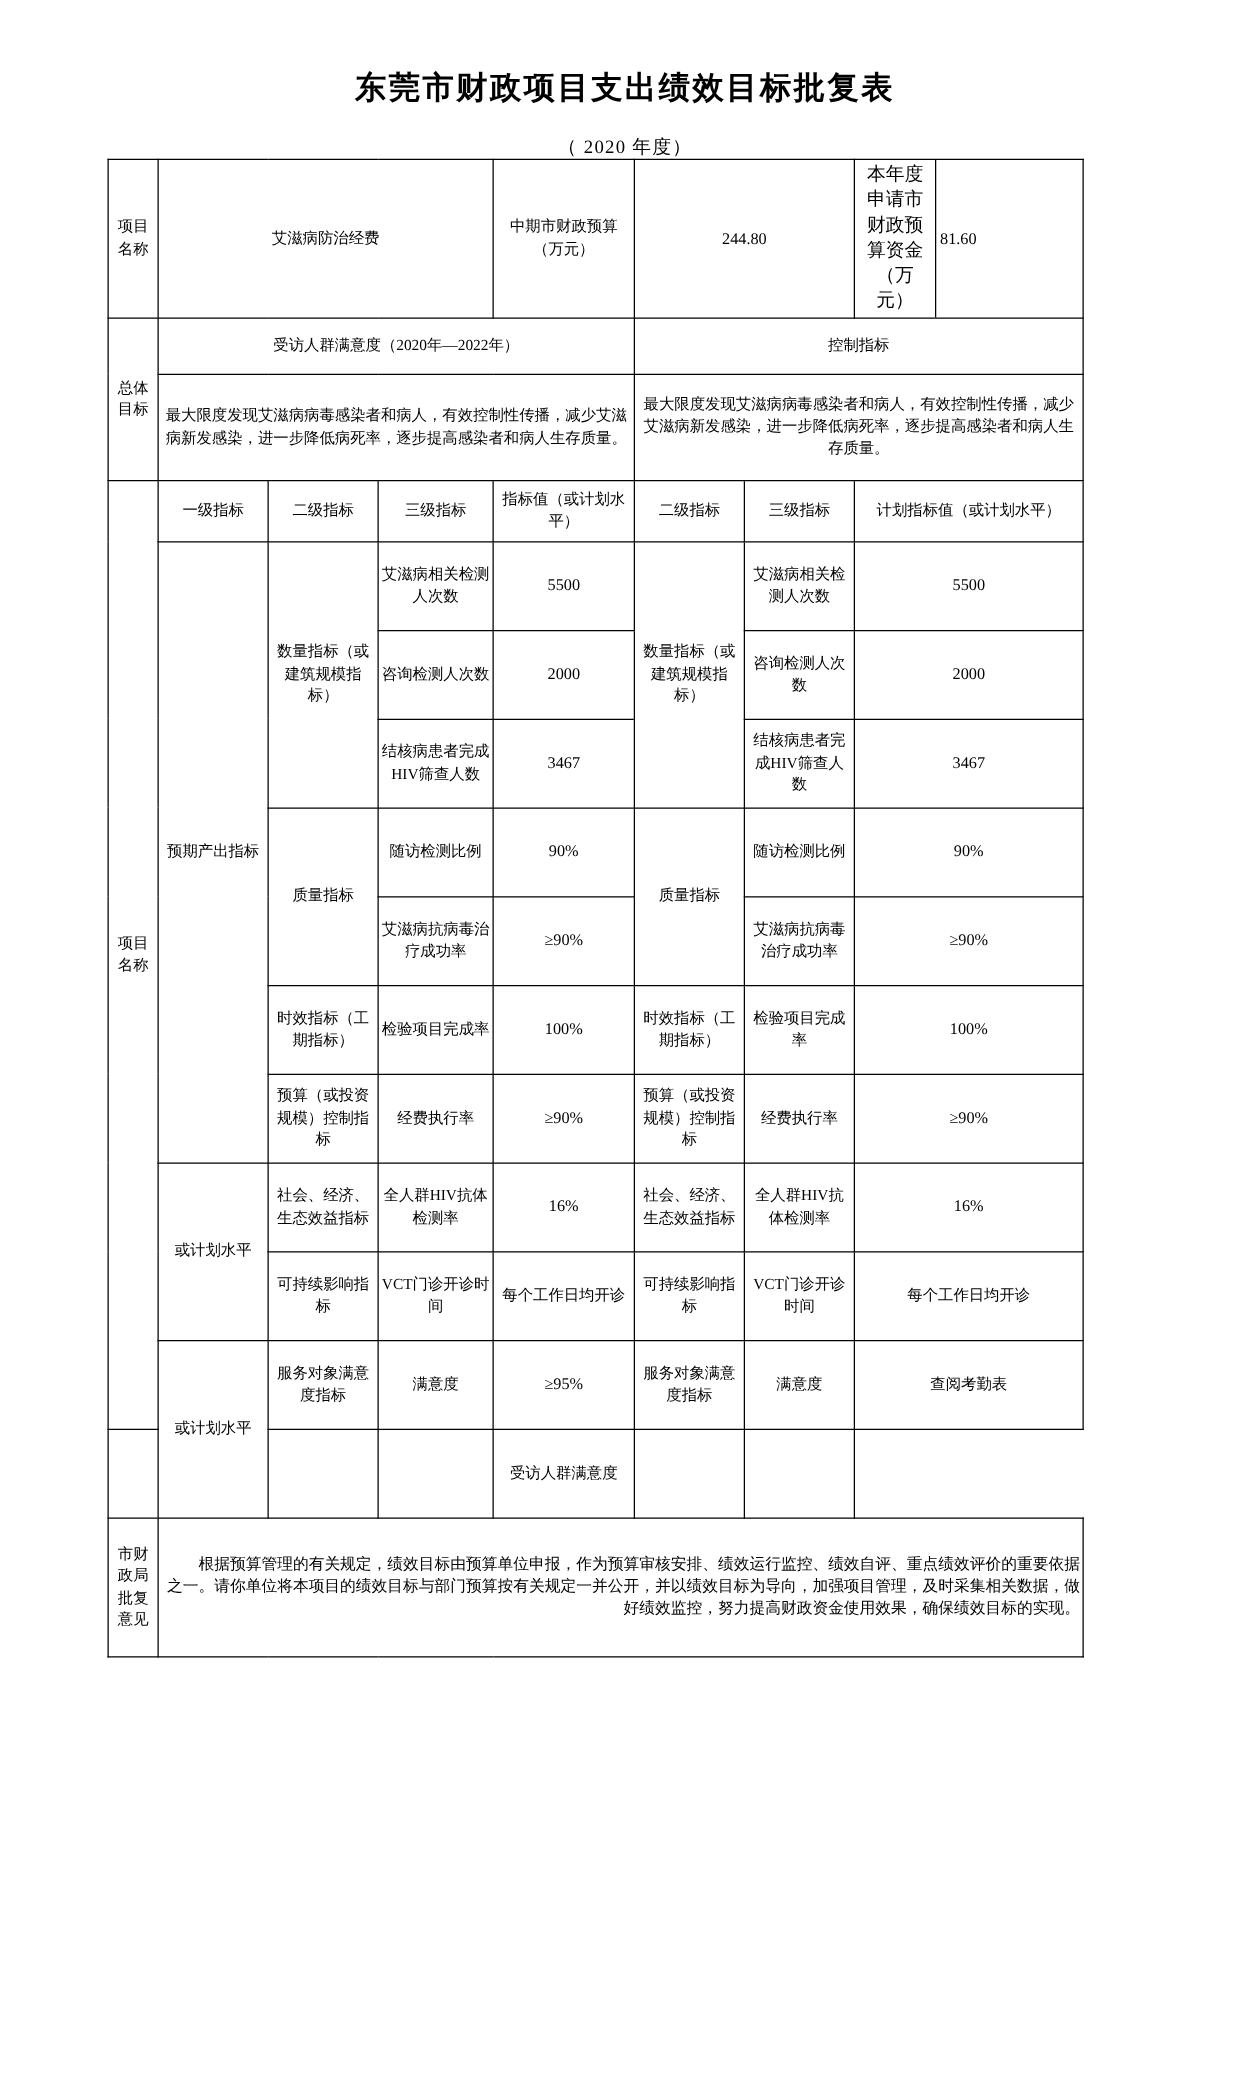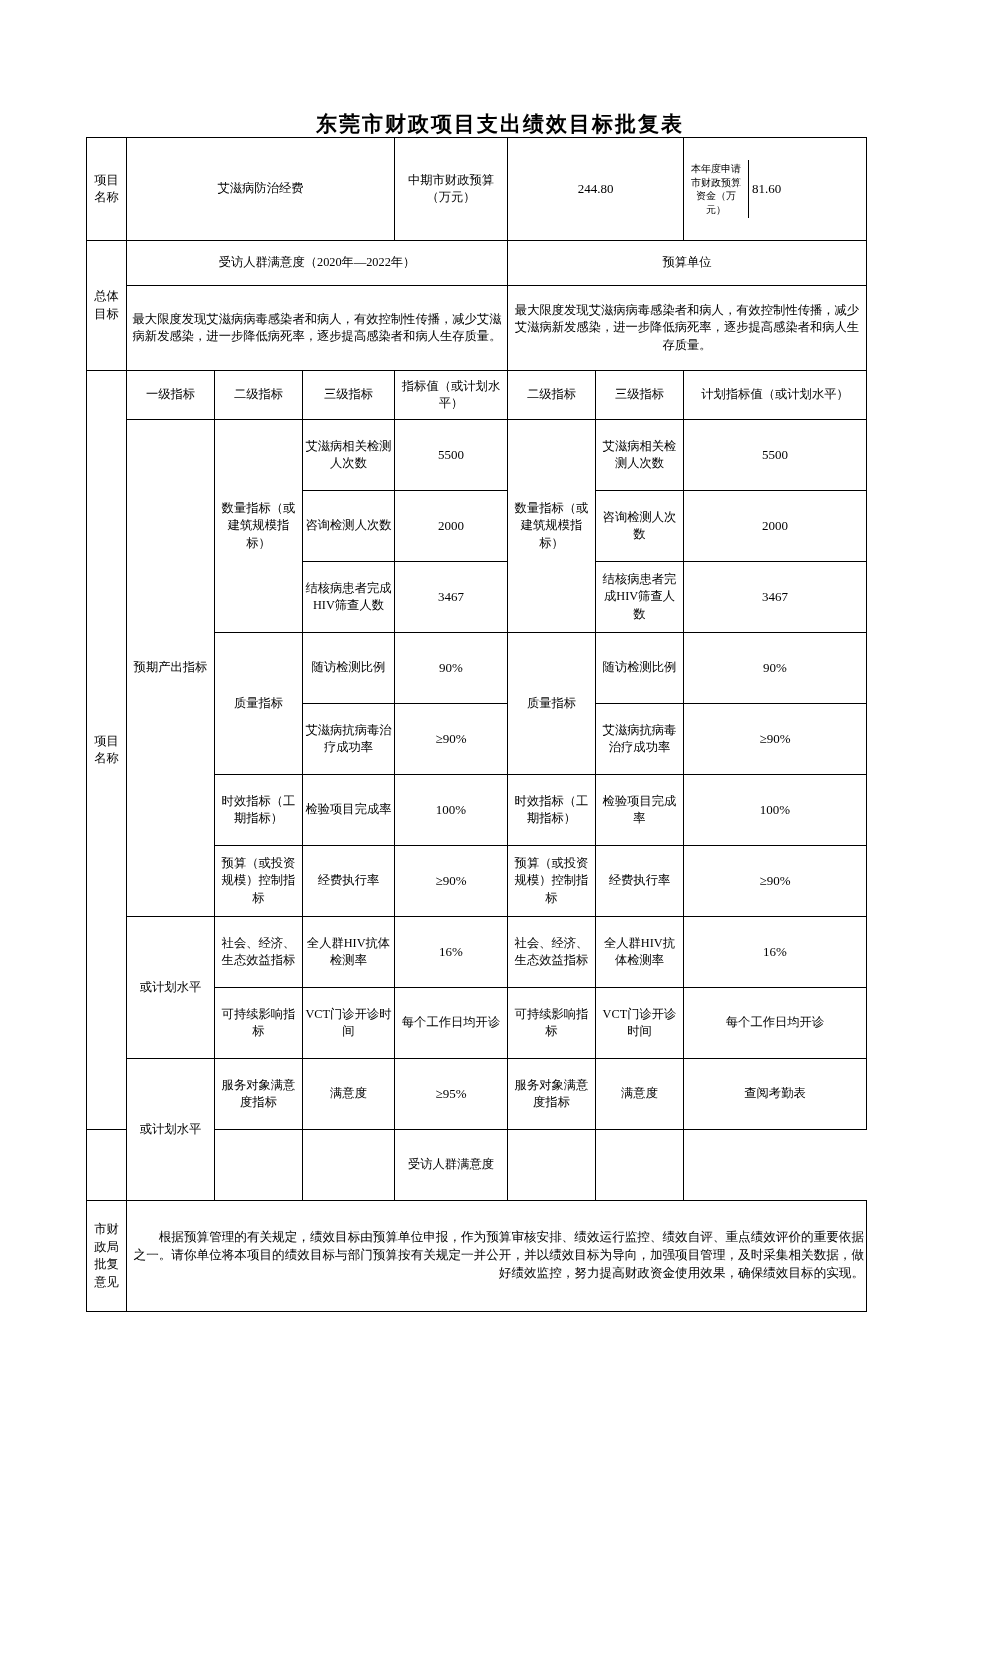--- a/index.html
+++ b/index.html
@@ -16,25 +16,25 @@
   }
   .page {
     position: relative;
     width: 1000px;
     height: 1671px;
     box-sizing: border-box;
     padding: 0;
   }
   .doc-title {
     text-align: center;
-    font-size: 21px;
+    font-size: 25px;
     font-weight: bold;
     letter-spacing: 2px;
     margin: 0;
-    padding-top: 112px;
+    padding-top: 56px;
     line-height: 1.2;
   }
   .doc-subtitle {
     text-align: center;
     font-size: 15px;
     margin: 0;
     padding-top: 22px;
     letter-spacing: 1px;
   }
   .budget-unit {
@@ -86,20 +86,21 @@
   }
   .opinion p { margin: 0; }
   .indent { text-indent: 2em; text-align: right; }
 </style>
 </head>
 <body>
 
 <div class="page">
 
   <h1 class="doc-title">东莞市财政项目支出绩效目标批复表</h1>
+  <div class="doc-subtitle">（  2020 年度）</div>
 
   <table class="main">
     <colgroup>
       <col style="width:40px">
       <col style="width:88px">
       <col style="width:88px">
       <col style="width:92px">
       <col style="width:113px">
       <col style="width:88px">
       <col style="width:88px">
@@ -109,32 +110,32 @@
     <tbody>
         <tr>
       <td class="vert-label thick-top thick-left" style="height:96px">项目名称</td>
       <td class="thick-top" colspan="3">艾滋病防治经费</td>
       <td class="thick-top">中期市财政预算（万元）</td>
       <td class="thick-top num" colspan="2">244.80</td>
       <td class="thick-top thick-right" style="padding:0">
         <table style="border-collapse:collapse;width:100%;table-layout:fixed">
           <tbody>
                 <tr>
-            <td style="border:none;border-right:1px solid #000;width:58px;padding:2px 3px;line-height:1.35;font-size:10px;text-align:center;vertical-align:middle">本年度申请市财政预算资金（万元）</td>
+            <td style="border:none;border-right:1px solid #000;width:58px;padding:2px 3px;line-height:1.35;font-size:15px;text-align:center;vertical-align:middle">本年度申请市财政预算资金（万元）</td>
             <td style="border:none;padding:2px 3px;text-align:left;vertical-align:middle;font-size:13px">81.60</td>
           </tr>
         </tbody>
             </table>
       </td>
     </tr>
 
     <tr>
       <td class="vert-label thick-left" rowspan="2">总体目标</td>
       <td class="thick-top" colspan="4" style="height:38px">受访人群满意度（2020年—2022年）</td>
-      <td class="thick-top thick-right" colspan="3">预算单位</td>
+      <td class="thick-top thick-right" colspan="3">控制指标</td>
     </tr>
     <tr>
       <td class="cell-left" colspan="4" style="height:78px">最大限度发现艾滋病病毒感染者和病人，有效控制性传播，减少艾滋病新发感染，进一步降低病死率，逐步提高感染者和病人生存质量。</td>
       <td class="cell-left thick-right" colspan="3">最大限度发现艾滋病病毒感染者和病人，有效控制性传播，减少艾滋病新发感染，进一步降低病死率，逐步提高感染者和病人生存质量。</td>
     </tr>
 
     <tr>
       <td class="vert-label thick-top thick-left" rowspan="11">项目名称</td>
       <td class="thick-top" style="height:42px">一级指标</td>
       <td class="thick-top">二级指标</td>

